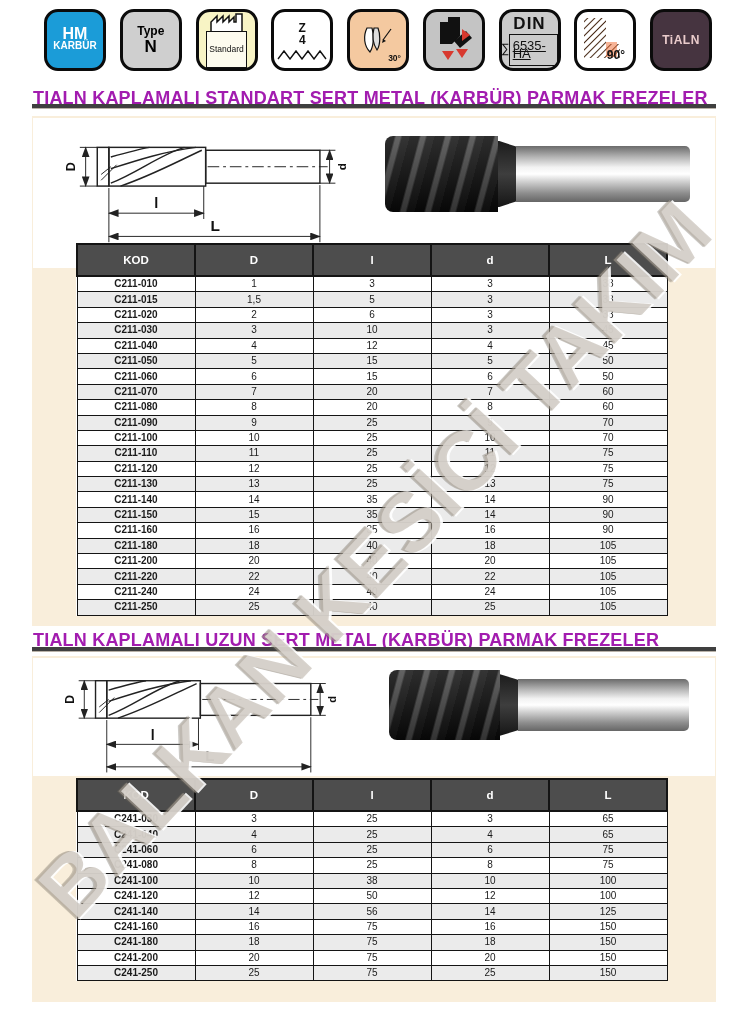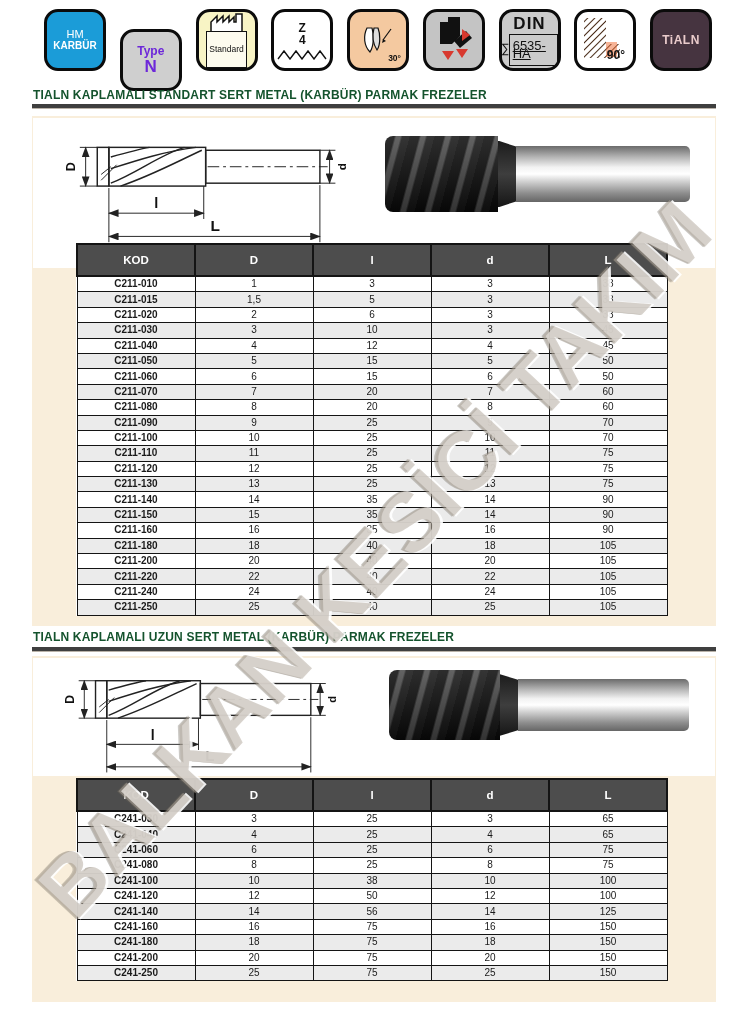--- a/index.html
+++ b/index.html
@@ -4,45 +4,45 @@
 <style>
   html,body{margin:0;padding:0;}
   body{width:748px;height:1020px;position:relative;background:#fff;overflow:hidden;
        font-family:"Liberation Sans",sans-serif;}
 
   
   .badges{position:absolute;left:44px;top:9px;width:668px;display:flex;justify-content:space-between;}
   .badge{width:62px;height:62px;box-sizing:border-box;border:3px solid #0b0b0b;border-radius:14px;
          display:flex;flex-direction:column;align-items:center;justify-content:center;position:relative;}
   .b-hm{background:#1b9cd8;color:#fff;}
-  .b-hm .l1{font-size:11px;font-weight:normal;line-height:12px;}
+  .b-hm .l1{font-size:16px;font-weight:bold;line-height:12px;}
   .b-hm .l2{font-size:10px;font-weight:bold;line-height:12px;}
-  .b-type{background:#cfcfcf;color:#6d28d9;margin-top:20px;}
+  .b-type{background:#cfcfcf;color:#000000;}
   .b-type .l1{font-size:12px;font-weight:bold;line-height:13px;}
   .b-type .l2{font-size:17px;font-weight:bold;line-height:17px;}
   .b-std{background:#f8f4c5;}
   .b-std .std-label{border:1.5px solid #111;background:#fdfbee;font-size:8.5px;padding:12px 2px;
                     margin-top:-5px;color:#111;line-height:11px;}
   .b-z4{background:#fff;color:#111;padding-top:2px;}
   .b-z4 .l1,.b-z4 .l2{font-size:12px;font-weight:bold;line-height:12px;}
   .b-z4 svg{margin-top:3px;}
   .b-helix{background:#f4c9a0;}
   .b-helix .deg{position:absolute;right:5px;bottom:5px;font-size:8.5px;font-weight:bold;color:#111;}
   .b-ramp{background:#c4c4c4;}
   .b-din{background:#cbcbcb;color:#111;}
   .b-din .l1{font-size:17px;font-weight:bold;letter-spacing:1px;line-height:17px;}
   .din-banner{display:flex;align-items:center;margin-top:2px;}
   .din-box{border:1.5px solid #111;font-size:13px;padding:7px 3px;line-height:8px;color:#111;text-decoration:underline;}
   .b-90{background:#fff;}
   .b-tialn{background:#463440;}
   .b-tialn .lab{font-size:12px;font-weight:bold;color:#e9cbcb;letter-spacing:.5px;}
 
   
-  .heading{position:absolute;left:33px;width:690px;font-size:12px;font-weight:800;color:#14532d;
-           letter-spacing:.2px;white-space:nowrap;}
+  .heading{position:absolute;left:33px;width:690px;font-size:18px;font-weight:800;color:#a21caf;
+           letter-spacing:.2px;white-space:nowrap;text-decoration:underline;}
   .h1{top:88px;} .h2{top:630px;}
   .rule{position:absolute;left:32px;width:684px;height:4px;background:#3f3f3f;border-bottom:1px solid #b9b2a8;}
   .r1{top:104px;} .r2{top:647px;}
 
   
   .panel{position:absolute;left:32px;width:684px;background:#f9eedb;}
   .p1{top:116px;height:510px;}
   .p2{top:656px;height:346px;}
   .whitebox{position:absolute;left:1px;background:#fff;width:682px;}
   .wb1{top:2px;height:150px;}

